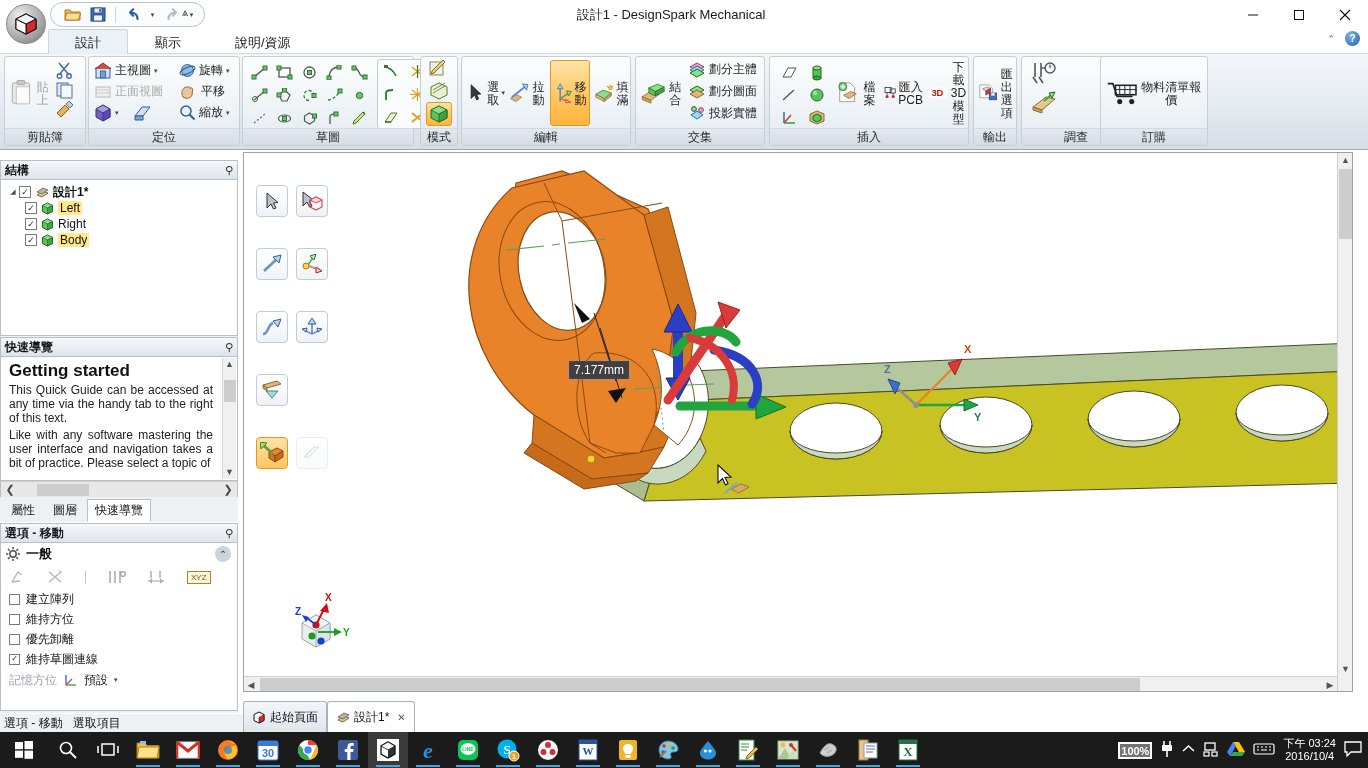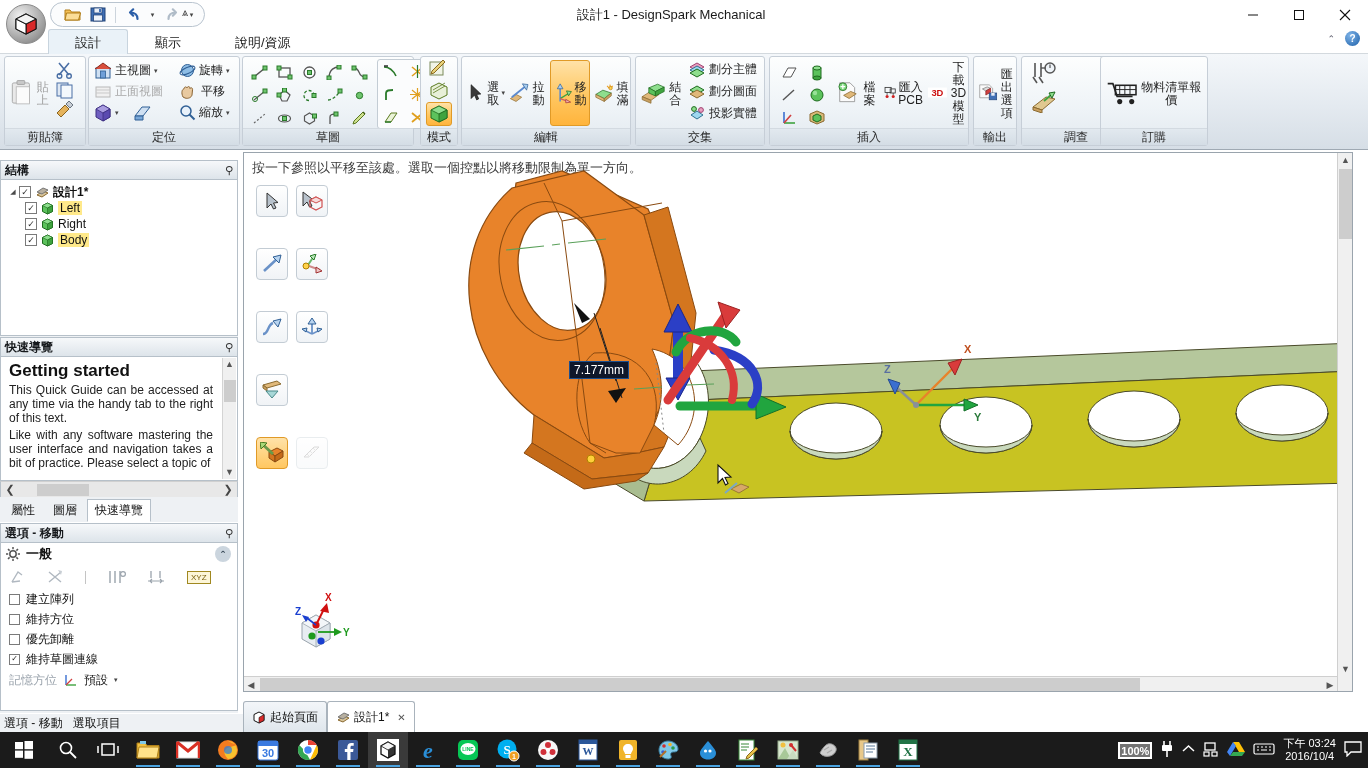--- a/index.html
+++ b/index.html
@@ -167,21 +167,21 @@
   .palette { position: absolute; left: 12px; top: 32px; }
   .pbtn {
     width: 32px; height: 32px; border: 1px solid #c3ccd4; border-radius: 4px;
     background: linear-gradient(to bottom, #ffffff, #f0f3f6);
     display: flex; align-items: center; justify-content: center;
   }
   .pbtn.sel { background: linear-gradient(to bottom, #ffe2a8, #ffc761); border-color: #e09a27; }
   .pbtn.dis { opacity: .35; }
 
   .dimbox {
-    position: absolute; background: #0f172a; color: #fff; font-size: 12px;
+    position: absolute; background: #404040; color: #fff; font-size: 12px;
     padding: 1px 4px; border: 1px solid #1b4e8e; white-space: nowrap;
   }
 
   
   .vp-vsb {
     position: absolute; right: 0; top: 0; width: 15px; bottom: 0;
     background: #f0f0f0; border-left: 1px solid #cfcfcf;
   }
   .vp-hsb {
     position: absolute; left: 0; right: 15px; bottom: 0; height: 15px;
@@ -936,21 +936,20 @@
     </div>
   </div>
 
   <div class="statusbar">
     <span>選項 - 移動</span>
     <span>選取項目</span>
   </div>
 
   <div class="viewport">
 
-    <div class="vp-hint">按一下參照以平移至該處。選取一個控點以將移動限制為單一方向。</div>
 
     <svg width="1108" height="538" viewBox="0 0 1108 538" style="position:absolute;left:0;top:0;">
 
       <polygon points="400,220 1110,190 1110,218 430,248" fill="#b5c79c" stroke="#4a4a2a" stroke-width="1"></polygon>
 
       <polygon points="430,248 1110,218 1110,330 400,348" fill="#c8c322" stroke="#4a4a2a" stroke-width="1"></polygon>
 
       <polygon points="395,300 430,248 400,348 370,330" fill="#a9bd90" stroke="#4a4a2a" stroke-width="1"></polygon>
 
       <polygon points="400,220 430,248 395,300 365,262" fill="#9db386" stroke="#4a4a2a" stroke-width="1"></polygon>

